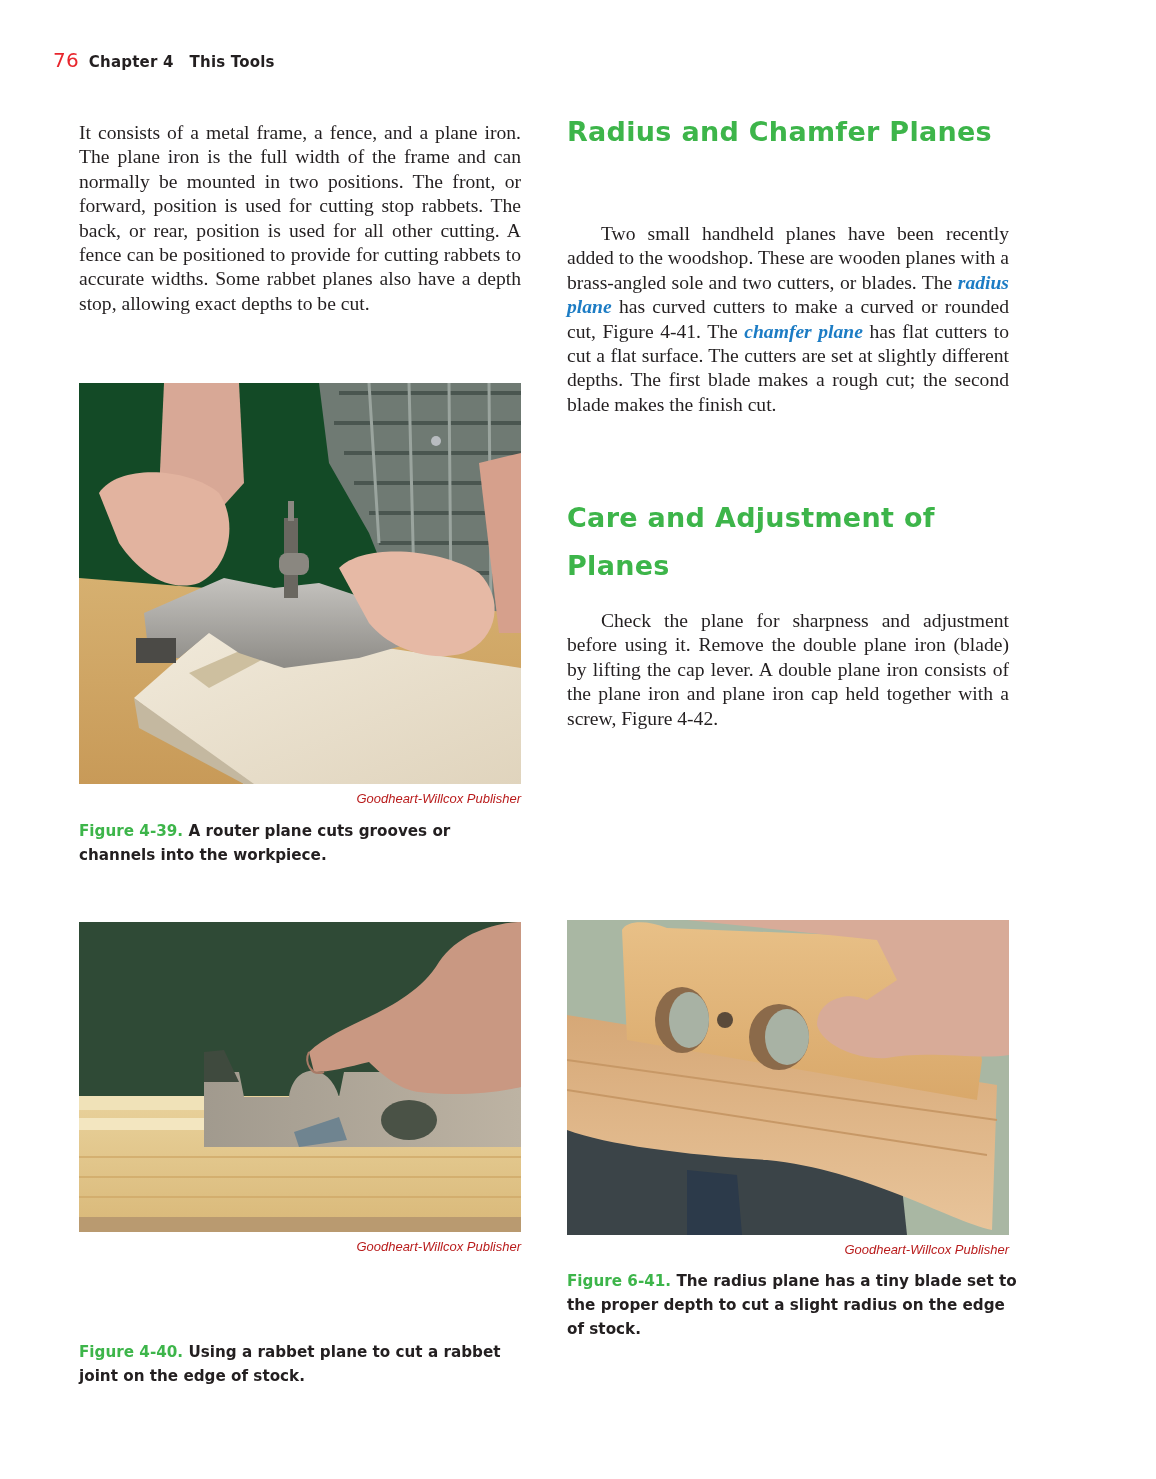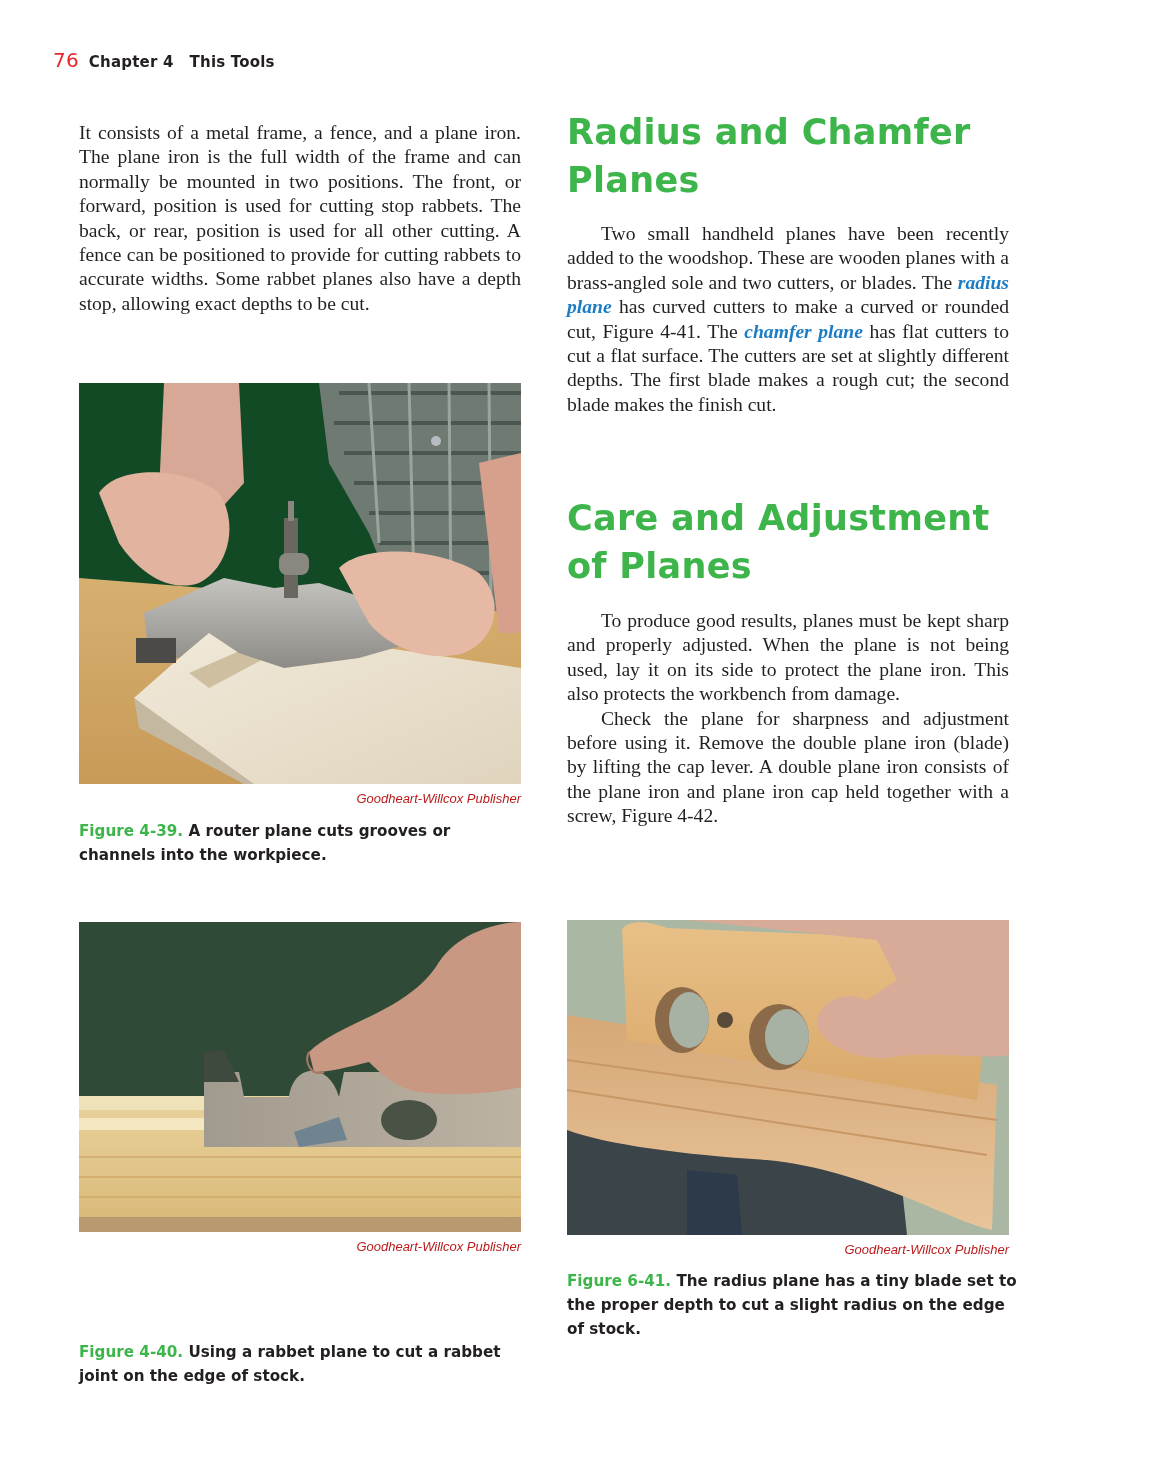--- a/index.html
+++ b/index.html
@@ -6,21 +6,21 @@
   body { width: 1156px; height: 1479px; position: relative; overflow: hidden; font-family: "Liberation Serif", serif; color: #231f20; }
   .abs { position: absolute; }
   .running-head { left: 53px; top: 48px; font-family: "DejaVu Sans", sans-serif; font-size: 15px; font-weight: bold; color: #231f20; letter-spacing: 0.2px; }
   .running-head .pgnum { color: #e8262d; font-weight: normal; margin-right: 10px; font-size: 20px; }
   .running-head .chap { margin-right: 16px; }
   .body-text { font-family: "Liberation Serif", serif; font-size: 19.6px; line-height: 24.4px; text-align: justify; color: #231f20; }
   .body-text p { margin: 0; }
   .body-text p.indent { text-indent: 34px; }
   .key-term { color: #1c7cc4; font-weight: bold; font-style: italic; }
   .fig-ref { font-weight: normal; }
-  .heading { font-family: "DejaVu Sans", sans-serif; font-weight: bold; color: #3db54a; font-size: 35px; line-height: 48px; letter-spacing: 0.3px; }
+  .heading { font-family: "DejaVu Sans", sans-serif; font-weight: bold; color: #3db54a; font-size: 27px; line-height: 48px; letter-spacing: 0.3px; }
   .photo { overflow: hidden; }
   .credit { font-family: "Liberation Sans", sans-serif; font-style: italic; font-size: 13px; color: #b91c1c; text-align: right; }
   .caption { font-family: "DejaVu Sans", sans-serif; font-size: 15.2px; line-height: 24px; font-weight: bold; color: #231f20; }
   .caption .fignum { color: #3db54a; font-weight: bold; }
 </style>
 </head>
 <body>
 
 <div class="abs running-head">
   <span class="pgnum">76</span><span class="chap">Chapter 4</span><span>This Tools</span>
@@ -79,21 +79,20 @@
   <span>A router plane cuts grooves or channels into the workpiece.</span>
 </div>
 
 <div class="abs heading" style="left:567px; top:108px; width:440px;">Radius and Chamfer Planes</div>
 <div class="abs body-text" style="left:567px; top:222px; width:442px;">
   <p class="indent"><span>Two small handheld planes have been recently added to the woodshop. These are wooden planes with a brass-angled sole and two cutters, or blades. The </span><span class="key-term">radius plane</span><span> has curved cutters to make a curved or rounded cut, </span><span class="fig-ref">Figure 4-41</span><span>. The </span><span class="key-term">chamfer plane</span><span> has flat cutters to cut a flat surface. The cutters are set at slightly different depths. The first blade makes a rough cut; the second blade makes the finish cut.</span></p>
 </div>
 
 <div class="abs heading" style="left:567px; top:494px; width:450px;">Care and Adjustment of Planes</div>
 <div class="abs body-text" style="left:567px; top:609px; width:442px;">
-  <p class="indent">To produce good results, planes must be kept sharp and properly adjusted. When the plane is not being used, lay it on its side to protect the plane iron. This also protects the workbench from damage.</p>
   <p class="indent"><span>Check the plane for sharpness and adjustment before using it. Remove the double plane iron (blade) by lifting the cap lever. A double plane iron consists of the plane iron and plane iron cap held together with a screw, </span><span class="fig-ref">Figure 4-42</span><span>.</span></p>
 </div>
 
 <div class="abs photo" style="left:79px; top:922px; width:442px; height:310px;">
   <svg width="442" height="310" viewBox="0 0 442 310">
     <defs>
       <linearGradient id="g2wood" x1="0" y1="0" x2="0" y2="1">
         <stop offset="0" stop-color="#e9d29c"></stop>
           <stop offset="1" stop-color="#d9b878"></stop>
       </linearGradient>

